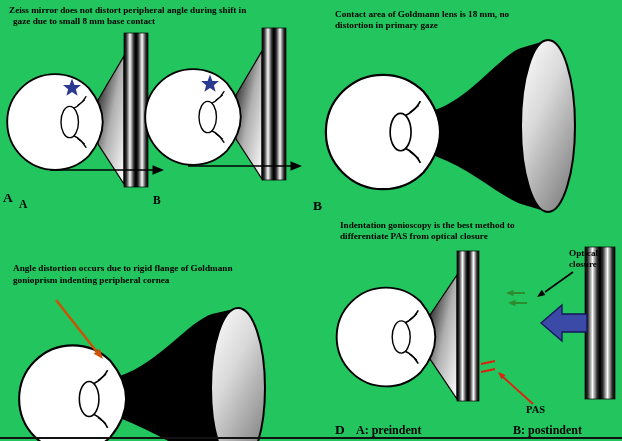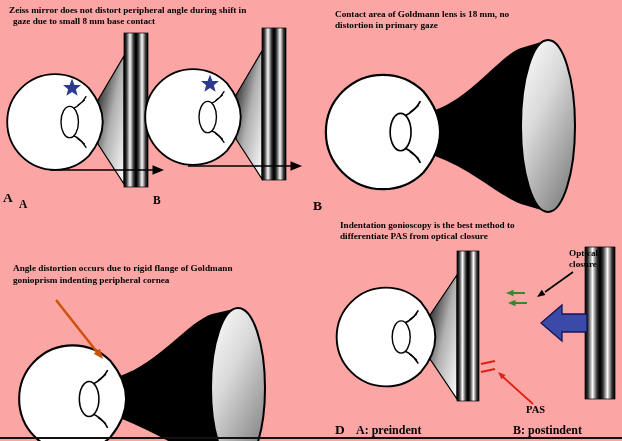--- a/index.html
+++ b/index.html
@@ -1,18 +1,18 @@
 <!DOCTYPE html>
 <html><head>
 <meta charset="utf-8">
 <style>
   * { margin:0; padding:0; box-sizing:border-box; }
   html,body { background:#ffffff; }
   body { font-family:"Liberation Serif", serif; }
-  .figure { position:relative; width:622px; height:441px; background:#fca5a5; overflow:hidden; }
+  .figure { position:relative; width:622px; height:441px; background:#22c55e; overflow:hidden; }
   .panel { position:absolute; }
   #panel-a { left:0;   top:0;   width:311px; height:215px; }
   #panel-b { left:311px; top:4px; width:311px; height:215px; }
   #panel-c { left:8px;   top:215px; width:311px; height:226px;margin-top:43px; }
   #panel-d { left:329px; top:215px; width:311px; height:226px; }
   svg { display:block; }
   text { font-family:"Liberation Serif", serif; fill:#000; }
   .caption      { font-size:9.2px;  font-weight:bold; }
   .panel-letter { font-size:13.5px; font-weight:bold; }
   .sub-letter   { font-size:11.5px; font-weight:bold; }

